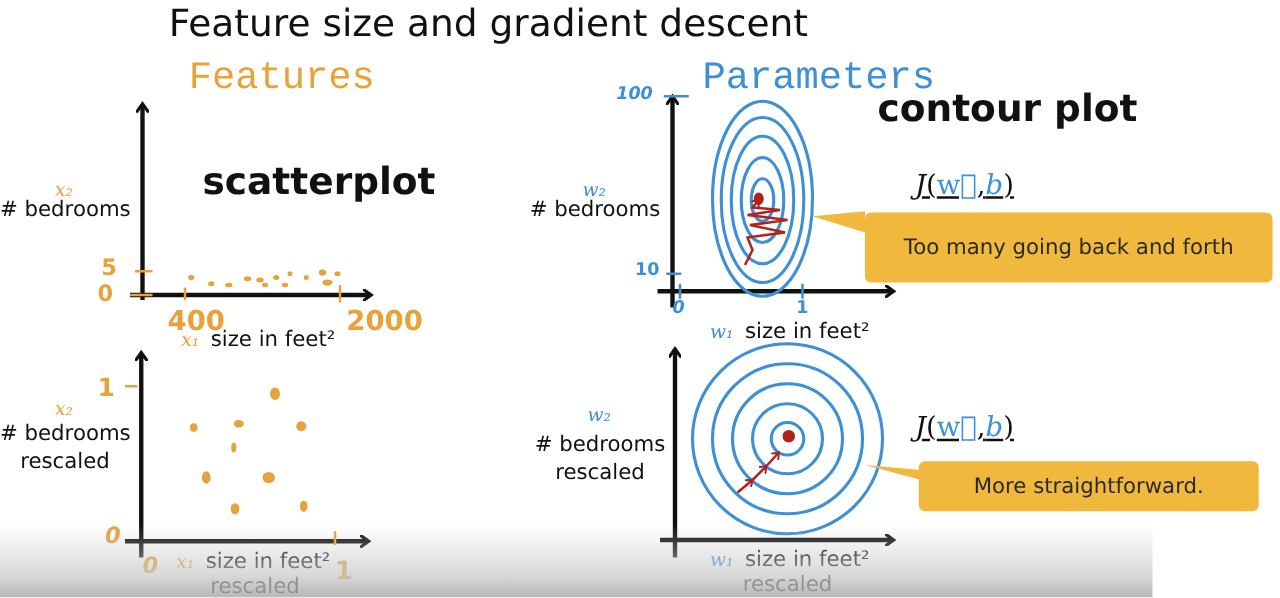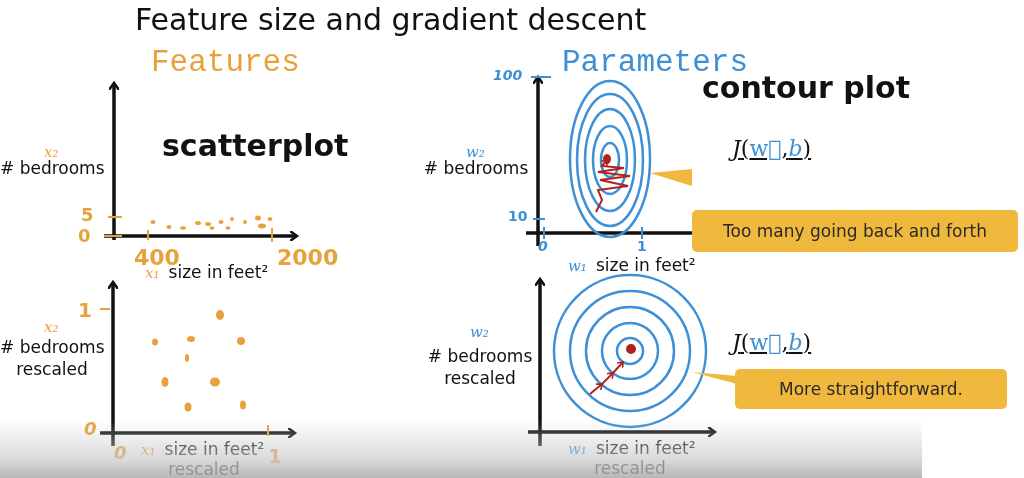--- a/index.html
+++ b/index.html
@@ -153,21 +153,21 @@
 <div class="abs hand blue" style="left:508px; top:208px; font-size:14px;">10</div>
 <div class="abs hand blue" style="left:538px; top:238px; font-size:14px; font-style:italic;">0</div>
 <div class="abs hand blue" style="left:637px; top:238px; font-size:14px;">1</div>
 <div class="abs" style="left:568px; top:255px; white-space:nowrap;">
   <span class="var blue">w₁</span>
   <span class="lbl" style="margin-left:4px;">size in feet²</span>
 </div>
 <div class="abs J" style="left:732px; top:136px;">
   <i>J</i><span>(</span><span class="w">w⃗</span><span>,</span><span class="b">b</span><span>)</span>
 </div>
-<div class="abs callout" style="left:692px; top:170px; width:326px; height:42px;margin-top:40px;">Too many going back and forth</div>
+<div class="abs callout" style="left:692px; top:170px; width:326px; height:56px;">Too many going back and forth</div>
 
 <div class="abs var blue" style="left:470px; top:323px;">w₂</div>
 <div class="abs lbl" style="left:424px; top:346px; width:112px;"># bedrooms</div>
 <div class="abs lbl" style="left:424px; top:368px; width:112px;">rescaled</div>
 <div class="abs" style="left:568px; top:438px; white-space:nowrap;">
   <span class="var blue">w₁</span>
   <span class="lbl" style="margin-left:4px;">size in feet²</span>
 </div>
 <div class="abs lbl" style="left:590px; top:458px; width:80px;">rescaled</div>
 <div class="abs J" style="left:732px; top:330px;">

